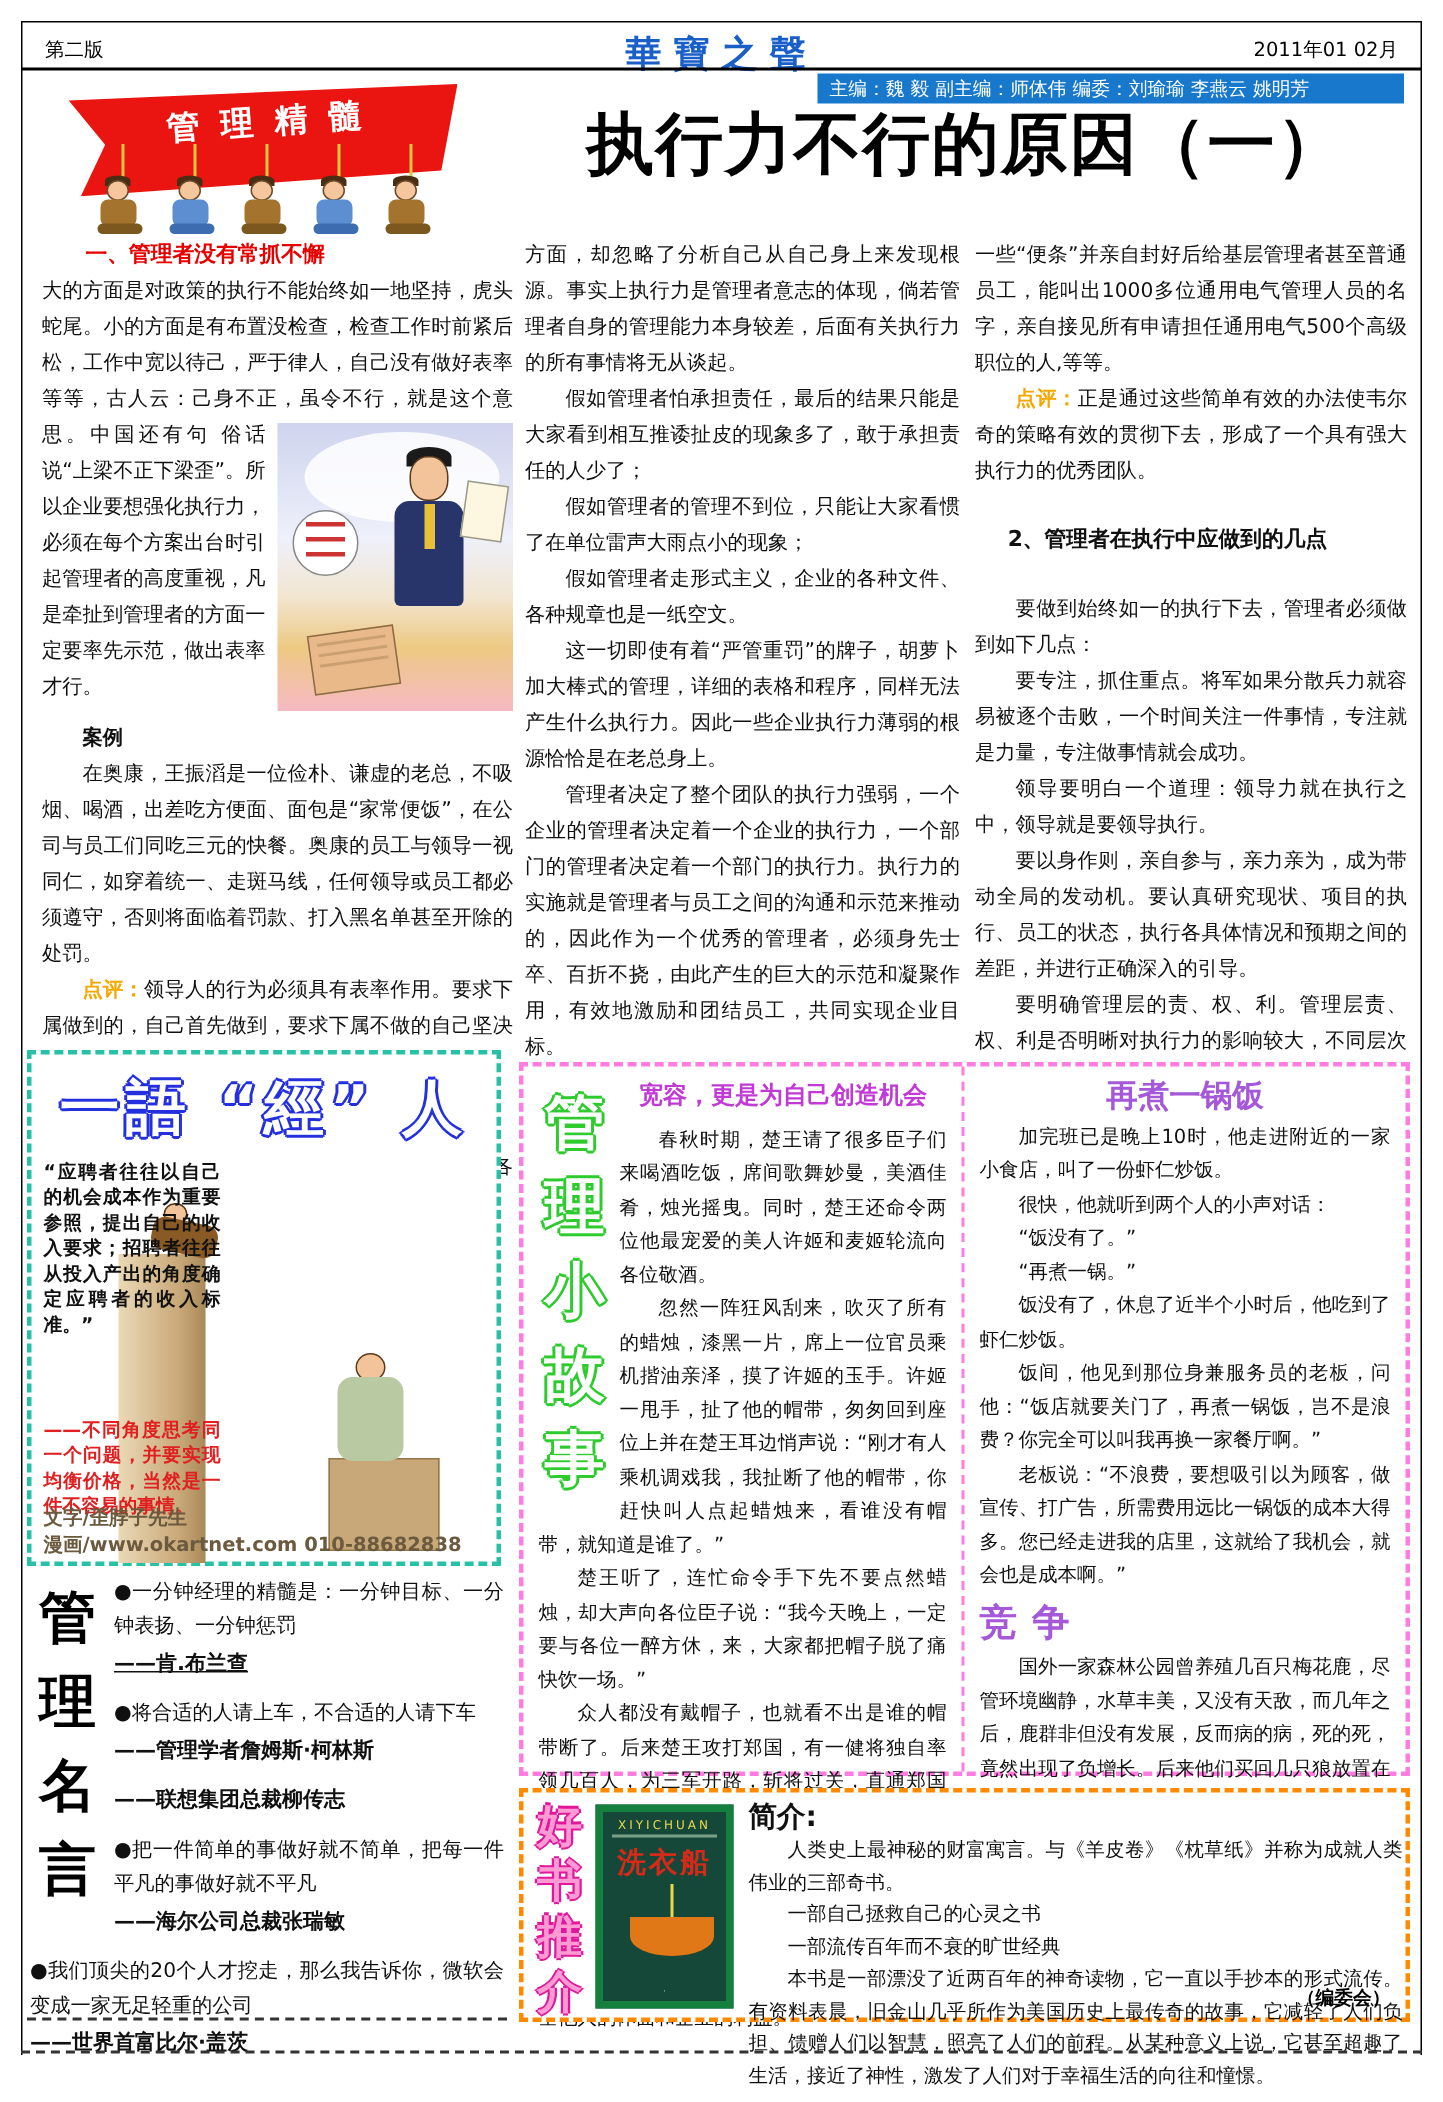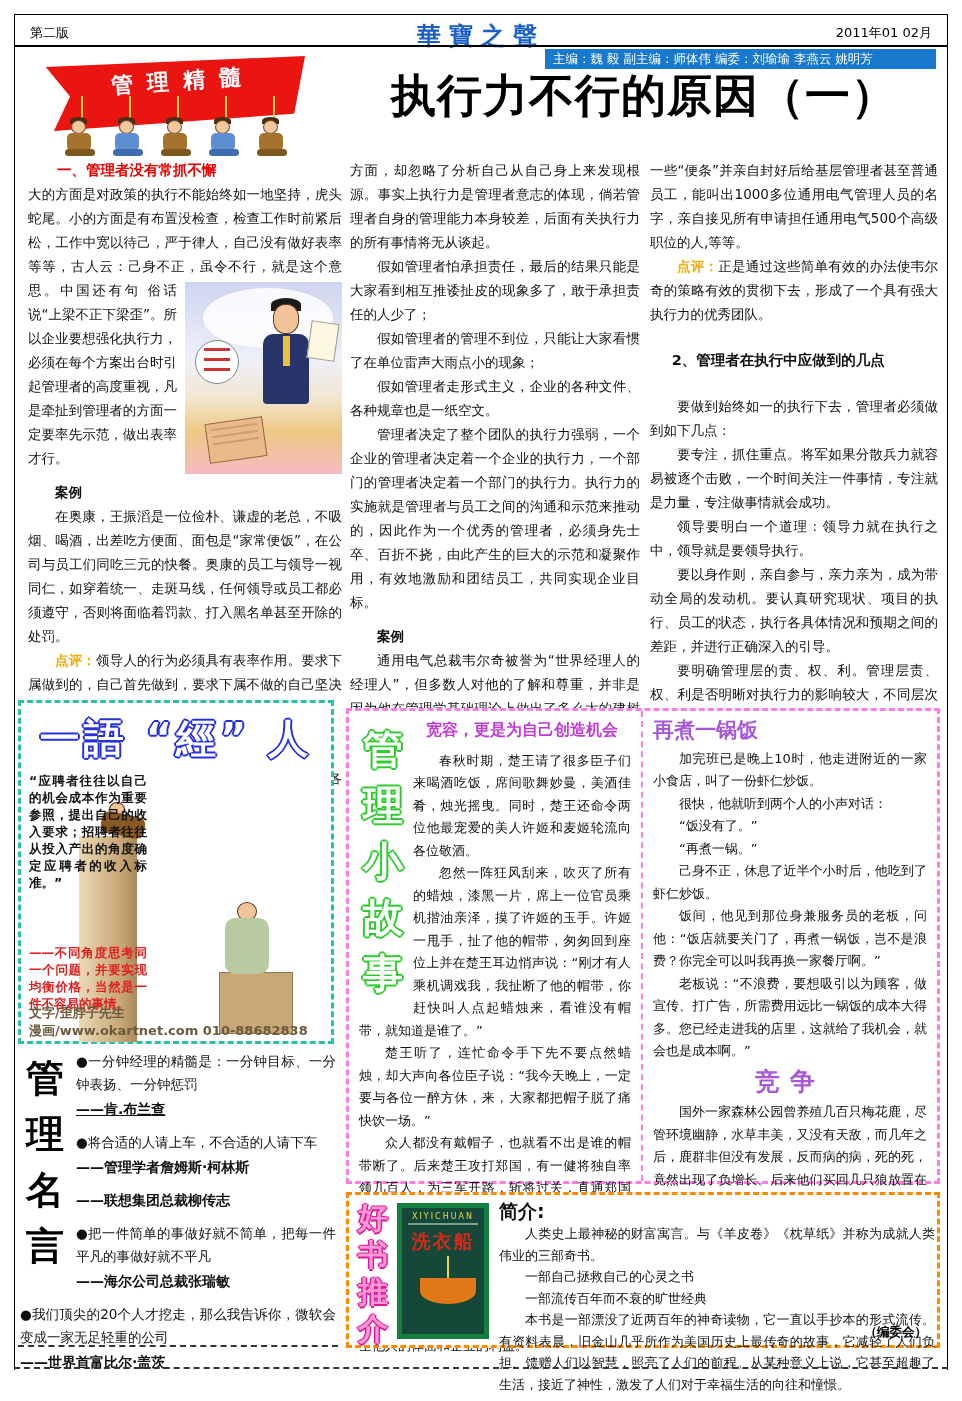--- a/index.html
+++ b/index.html
@@ -123,22 +123,22 @@
   .stories { position:absolute; left:346px; top:708px; width:594px; height:476px;
              border:3px dashed #ff7ce0; background:#fff; display:flex; }
   .story-col { width:50%; padding:6px 10px 4px 10px; font-size:13px; line-height:22.5px;
                text-align:justify; color:#101010; }
   .story-col.left { border-right:2px dashed #ff7ce0; }
   .story-vtitle { float:left; width:48px; margin:4px 6px 0 0; font-weight:bold; font-size:40px;
                   line-height:56px; text-align:center; color:#fff;
                   text-shadow:2px 0 #2ecb2e,-2px 0 #2ecb2e,0 2px #2ecb2e,0 -2px #2ecb2e,
                               1px 1px #2ecb2e,-1px -1px #2ecb2e,1px -1px #2ecb2e,-1px 1px #2ecb2e; }
   .story-h1 { text-align:center; font-weight:bold; font-size:16px; color:#c23ad6; margin:2px 0 8px 0; }
-  .story-h2 { text-align:left; font-weight:bold; font-size:21px; color:#a558d8; margin:2px 0 6px 0; }
-  .story-h3 { text-align:center; font-weight:bold; font-size:25px; color:#a558d8; letter-spacing:10px;
+  .story-h2 { text-align:center; font-weight:bold; font-size:21px; color:#a558d8; margin:2px 0 6px 0; }
+  .story-h3 { font-weight:bold; font-size:25px; color:#a558d8; letter-spacing:10px;
               margin:8px 0 8px 0; }
 
   
   .book { position:absolute; left:346px; top:1192px; width:594px; height:156px;
           border:3px dashed #ff8a00; background:#fff; }
   .book-vtitle { position:absolute; left:6px; top:4px; width:36px; font-weight:bold; font-size:30px;
                  line-height:37px; text-align:center; color:#ff9ad5;
                  text-shadow:1.5px 0 #e0189a,-1.5px 0 #e0189a,0 1.5px #e0189a,0 -1.5px #e0189a; }
   .book-cover { position:absolute; left:48px; top:8px; width:92px; height:136px; background:#16483a;
                 border:5px solid #15803d; overflow:hidden; }
@@ -247,20 +247,21 @@
     <div class="gap"></div>
     <div class="sub-bold">1、提高管理者的执行表率作用</div>
     <div class="indent">管理者往往都会把在缺乏执行力的原因归咎到各个</div>
   </div>
 
   <div class="col col2">
     <div>方面，却忽略了分析自己从自己身上来发现根源。事实上执行力是管理者意志的体现，倘若管理者自身的管理能力本身较差，后面有关执行力的所有事情将无从谈起。</div>
     <div class="indent">假如管理者怕承担责任，最后的结果只能是大家看到相互推诿扯皮的现象多了，敢于承担责任的人少了；</div>
     <div class="indent">假如管理者的管理不到位，只能让大家看惯了在单位雷声大雨点小的现象；</div>
     <div class="indent">假如管理者走形式主义，企业的各种文件、各种规章也是一纸空文。</div>
+    <div class="indent">这一切即使有着“严管重罚”的牌子，胡萝卜加大棒式的管理，详细的表格和程序，同样无法产生什么执行力。因此一些企业执行力薄弱的根源恰恰是在老总身上。</div>
     <div class="indent">管理者决定了整个团队的执行力强弱，一个企业的管理者决定着一个企业的执行力，一个部门的管理者决定着一个部门的执行力。执行力的实施就是管理者与员工之间的沟通和示范来推动的，因此作为一个优秀的管理者，必须身先士卒、百折不挠，由此产生的巨大的示范和凝聚作用，有效地激励和团结员工，共同实现企业目标。</div>
     <div class="gap-sm"></div>
     <div class="case-label">案例</div>
     <div class="indent">通用电气总裁韦尔奇被誉为“世界经理人的经理人”，但多数人对他的了解和尊重，并非是因为他在管理学基础理论上做出了多么大的建树（尽管他一本书的版权就卖了700万美元），而是作为通用电气总裁与属下的有效沟通和示范，他经常手写</div>
   </div>
 
   <div class="col col3">
     <div>一些“便条”并亲自封好后给基层管理者甚至普通员工，能叫出1000多位通用电气管理人员的名字，亲自接见所有申请担任通用电气500个高级职位的人,等等。</div>
     <div class="indent">
       <span class="lbl-comment">点评：</span><span>正是通过这些简单有效的办法使韦尔奇的策略有效的贯彻下去，形成了一个具有强大执行力的优秀团队。</span>
@@ -333,21 +334,21 @@
       <div class="indent">楚王听了，连忙命令手下先不要点然蜡烛，却大声向各位臣子说：“我今天晚上，一定要与各位一醉方休，来，大家都把帽子脱了痛快饮一场。”</div>
       <div class="indent">众人都没有戴帽子，也就看不出是谁的帽带断了。后来楚王攻打郑国，有一健将独自率领几百人，为三军开路，斩将过关，直通郑国的首都，而此人就是当年揩许姬油的那一位。他因楚王施恩于他，而发誓毕生孝忠于楚王。</div>
       <div class="indent">“人非圣贤，孰能无过。”很多时候，我们都需要宽容，宽容不仅是给别人机会，更是为自己创造机会。同样老板在面对下属的微小过失时，则应有所容忍和掩盖，这样做是为了保全他人的体面和企业的利益。</div>
     </div>
     <div class="story-col">
       <div class="story-h2">再煮一锅饭</div>
       <div class="indent">加完班已是晚上10时，他走进附近的一家小食店，叫了一份虾仁炒饭。</div>
       <div class="indent">很快，他就听到两个人的小声对话：</div>
       <div class="indent">“饭没有了。”</div>
       <div class="indent">“再煮一锅。”</div>
-      <div class="indent">己身不正，休息了近半个小时后，他吃到了虾仁炒饭。</div>
+      <div class="indent">饭没有了，休息了近半个小时后，他吃到了虾仁炒饭。</div>
       <div class="indent">饭间，他见到那位身兼服务员的老板，问他：“饭店就要关门了，再煮一锅饭，岂不是浪费？你完全可以叫我再换一家餐厅啊。”</div>
       <div class="indent">老板说：“不浪费，要想吸引以为顾客，做宣传、打广告，所需费用远比一锅饭的成本大得多。您已经走进我的店里，这就给了我机会，就会也是成本啊。”</div>
       <div class="story-h3">竞争</div>
       <div class="indent">国外一家森林公园曾养殖几百只梅花鹿，尽管环境幽静，水草丰美，又没有天敌，而几年之后，鹿群非但没有发展，反而病的病，死的死，竟然出现了负增长。后来他们买回几只狼放置在公园里，在狼的追赶捕食下，鹿群只得紧张地奔跑以逃命。这样一样，除了那些老弱病残者被狼捕食外，其它鹿的体质日益增强，数量也迅速地增长着。</div>
       <div class="byline">（集团 刘以元　摘）</div>
     </div>
   </div>
 
   <div class="book">
     <div class="book-vtitle">

